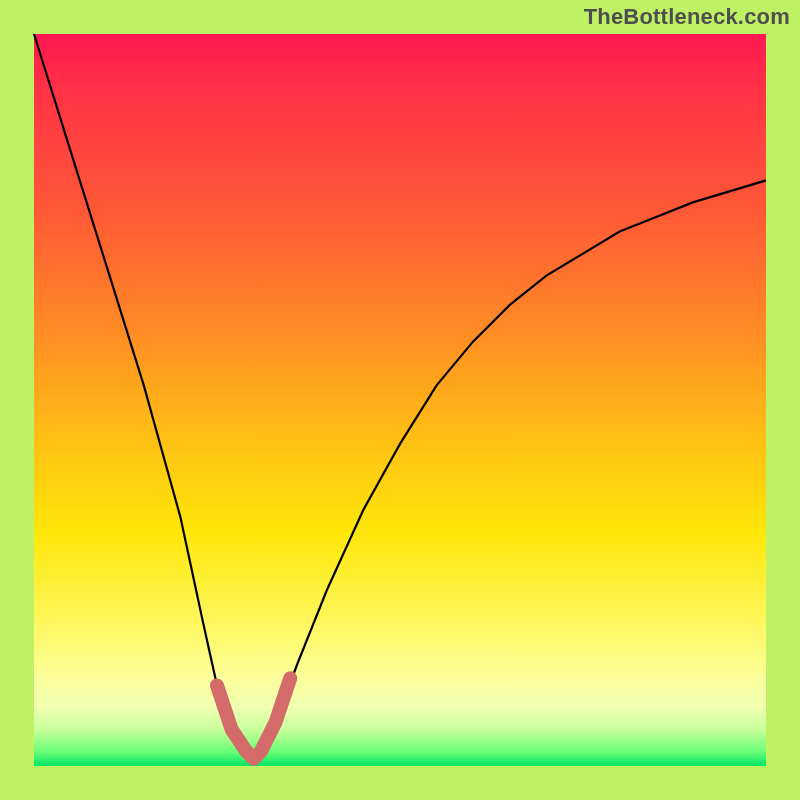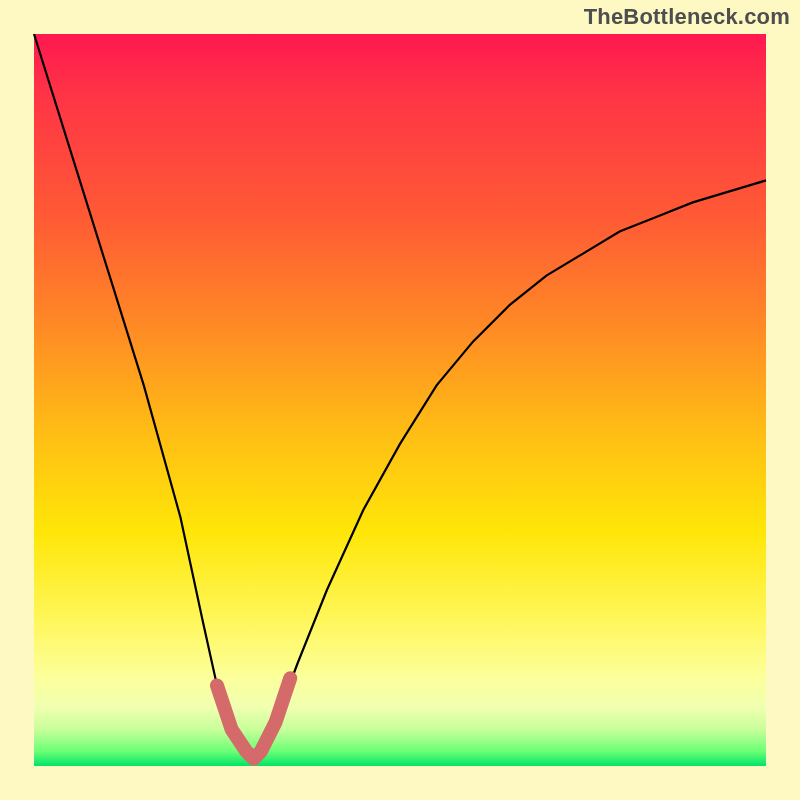--- a/index.html
+++ b/index.html
@@ -10,21 +10,21 @@
     background: #000;
     overflow: hidden;
     font-family: Arial, Helvetica, sans-serif;
   }
   .frame {
     position: absolute;
     left: 0;
     top: 0;
     width: 800px;
     height: 800px;
-    background: #fef9c3;
+    background: #bef264;
   }
   .watermark {
     position: absolute;
     top: 4px;
     right: 10px;
     color: #4e4e4e;
     font-size: 22px;
     font-weight: 600;
     letter-spacing: 0.2px;
     z-index: 10;

